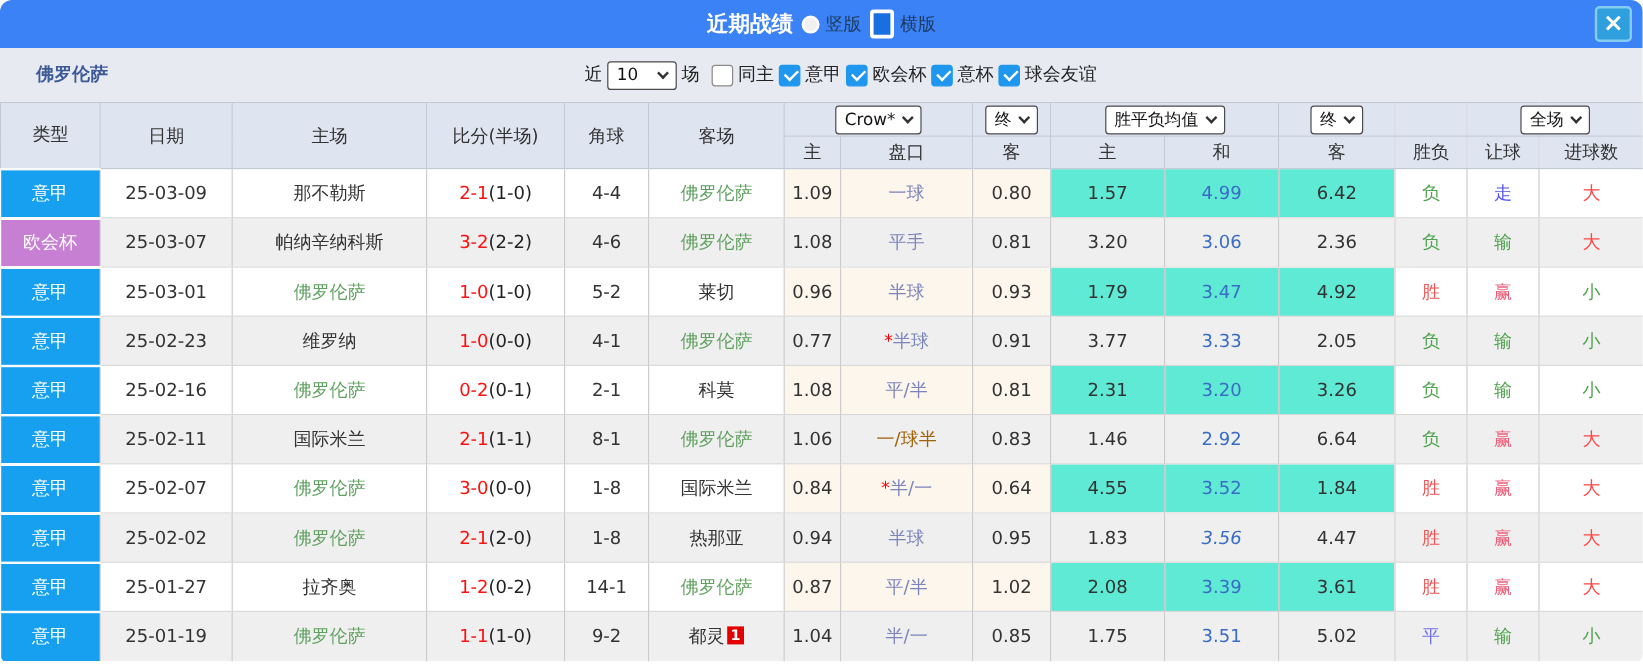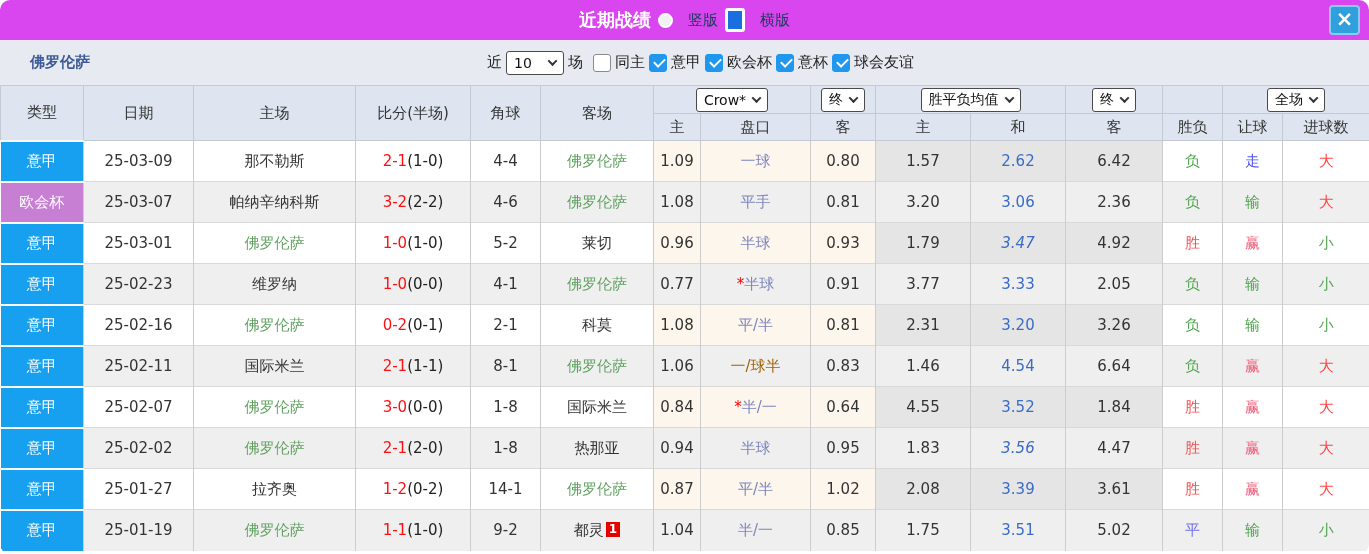--- a/index.html
+++ b/index.html
@@ -1,23 +1,23 @@
 <!DOCTYPE html>
 <html><head>
 <meta charset="utf-8">
 <style>
   * { margin:0; padding:0; box-sizing:border-box; }
   html,body { background:#fff; font-family:"DejaVu Sans","Liberation Sans",sans-serif; }
   .panel { position:relative; width:1369px; height:554px; background:#fff; border-radius:10px; overflow:hidden; }
 
   
-  .titlebar { position:relative; height:40px; background:#d946ef; display:flex; align-items:center; justify-content:center; }
+  .titlebar { position:relative; height:40px; background:#3b82f6; display:flex; align-items:center; justify-content:center; }
   .title-group { display:flex; align-items:center; gap:7px; }
   .main-title { color:#fff; font-weight:bold; font-size:18px; }
-  .radio-opt { display:flex; align-items:center; gap:15px; cursor:pointer; }
+  .radio-opt { display:flex; align-items:center; gap:5px; cursor:pointer; }
   .radio-circle { width:15px; height:15px; border-radius:50%; background:#f1f1f1; border:2px solid #fff; display:inline-block; }
   .radio-circle.sel { background:#1a6fe0; border:3px solid #fff; }
   .radio-label { color:#1e3a5c; font-size:15px; }
   .close-btn { position:absolute; top:5px; right:9px; width:31px; height:30px; background:#2f9fdd; border:2px solid #86cbf0; border-radius:4px; color:#fff; font-size:21px; font-weight:bold; line-height:24px; text-align:center; cursor:pointer; }
 
   
   .filterbar { position:relative; height:45px; background:#e7eaf1; display:flex; align-items:center; }
   .team-name { margin-left:30px; color:#3c5a96; font-weight:bold; font-size:15px; }
   .filters { position:absolute; left:487px; display:flex; align-items:center; gap:4px; font-size:15px; color:#222; }
   .sel { display:inline-flex; align-items:center; justify-content:space-between; gap:7px; background:#fff; border:1px solid #4a4a4a; border-radius:3px; padding:1px 7px; height:24px; font-size:14px; color:#111; cursor:pointer; }
@@ -31,21 +31,21 @@
   table { width:1369px; border-collapse:collapse; table-layout:fixed; font-size:15px; color:#333; }
   th, td { text-align:center; vertical-align:middle; overflow:hidden; white-space:nowrap; }
   thead th { background:#dfe5f0; font-weight:normal; color:#333; border:1px solid #c3cad6; }
   .selects-row th { height:28px; }
   .labels-row th { height:27px; }
   tbody td { height:41px; border-left:1px solid #ccc; border-top:1px solid #d9d9d9; background:#fff; }
   tbody tr.even td { background:#efefef; }
   tbody td:first-child { border-left:none; }
   td.type-cell { color:#fff; border-top:2px solid #fafafa; }
   tbody td.bg-cream { background:#fcf6ec; }
-  tbody td.bg-blue { background:#e5e5e5; }
+  tbody td.bg-blue { background:#5eead4; }
   .score-half { color:#222; }
   .badge-num { display:inline-block; background:#e50000; color:#fff; font-size:12px; font-weight:bold; padding:0 3px; margin-left:2px; vertical-align:2px; line-height:15px; }
   .star { color:#f00; }
 </style>
 </head>
 <body>
 
 <div class="panel">
 
   <div class="titlebar">
@@ -160,21 +160,21 @@
           <td class="type-cell" style="background: rgb(24, 160, 240);">意甲</td>
           <td>25-03-09</td>
           <td>那不勒斯</td>
           <td><span style="color: rgb(255, 16, 16);">2-1</span><span class="score-half">(1-0)</span></td>
           <td>4-4</td>
           <td><span style="color: rgb(95, 160, 95);">佛罗伦萨</span></td>
           <td class="bg-cream">1.09</td>
           <td class="bg-cream" style="color: rgb(125, 133, 189);">一球</td>
           <td class="bg-cream">0.80</td>
           <td class="bg-blue">1.57</td>
-          <td class="bg-blue" style="color: rgb(58, 108, 198);">2.62</td>
+          <td class="bg-blue" style="color: rgb(58, 108, 198);">4.99</td>
           <td class="bg-blue">6.42</td>
           <td style="color: rgb(78, 163, 78);">负</td>
           <td style="color: rgb(82, 82, 240);">走</td>
           <td style="color: rgb(255, 69, 69);">大</td>
         </tr>
         <tr class="even">
           <td class="type-cell" style="background: rgb(199, 127, 212);">欧会杯</td>
           <td>25-03-07</td>
           <td>帕纳辛纳科斯</td>
           <td><span style="color: rgb(255, 16, 16);">3-2</span><span class="score-half">(2-2)</span></td>
@@ -194,21 +194,21 @@
           <td class="type-cell" style="background: rgb(24, 160, 240);">意甲</td>
           <td>25-03-01</td>
           <td style="color: rgb(95, 160, 95);">佛罗伦萨</td>
           <td><span style="color: rgb(255, 16, 16);">1-0</span><span class="score-half">(1-0)</span></td>
           <td>5-2</td>
           <td><span>莱切</span></td>
           <td class="bg-cream">0.96</td>
           <td class="bg-cream" style="color: rgb(125, 133, 189);">半球</td>
           <td class="bg-cream">0.93</td>
           <td class="bg-blue">1.79</td>
-          <td class="bg-blue" style="color: rgb(58, 108, 198); font-style: italic;">3.47</td>
+          <td class="bg-blue" style="color: rgb(58, 108, 198);">3.47</td>
           <td class="bg-blue">4.92</td>
           <td style="color: rgb(240, 83, 83);">胜</td>
           <td style="color: rgb(239, 94, 121);">赢</td>
           <td style="color: rgb(78, 163, 78);">小</td>
         </tr>
         <tr class="even">
           <td class="type-cell" style="background: rgb(24, 160, 240);">意甲</td>
           <td>25-02-23</td>
           <td>维罗纳</td>
           <td><span style="color: rgb(255, 16, 16);">1-0</span><span class="score-half">(0-0)</span></td>
@@ -245,21 +245,21 @@
           <td class="type-cell" style="background: rgb(24, 160, 240);">意甲</td>
           <td>25-02-11</td>
           <td>国际米兰</td>
           <td><span style="color: rgb(255, 16, 16);">2-1</span><span class="score-half">(1-1)</span></td>
           <td>8-1</td>
           <td><span style="color: rgb(95, 160, 95);">佛罗伦萨</span></td>
           <td class="bg-cream">1.06</td>
           <td class="bg-cream" style="color: #a16207;">一/球半</td>
           <td class="bg-cream">0.83</td>
           <td class="bg-blue">1.46</td>
-          <td class="bg-blue" style="color: rgb(58, 108, 198);">4.54</td>
+          <td class="bg-blue" style="color: rgb(58, 108, 198);">2.92</td>
           <td class="bg-blue">6.64</td>
           <td style="color: rgb(78, 163, 78);">负</td>
           <td style="color: rgb(239, 94, 121);">赢</td>
           <td style="color: rgb(255, 69, 69);">大</td>
         </tr>
         <tr class="odd">
           <td class="type-cell" style="background: rgb(24, 160, 240);">意甲</td>
           <td>25-02-07</td>
           <td style="color: rgb(95, 160, 95);">佛罗伦萨</td>
           <td><span style="color: rgb(255, 16, 16);">3-0</span><span class="score-half">(0-0)</span></td>

